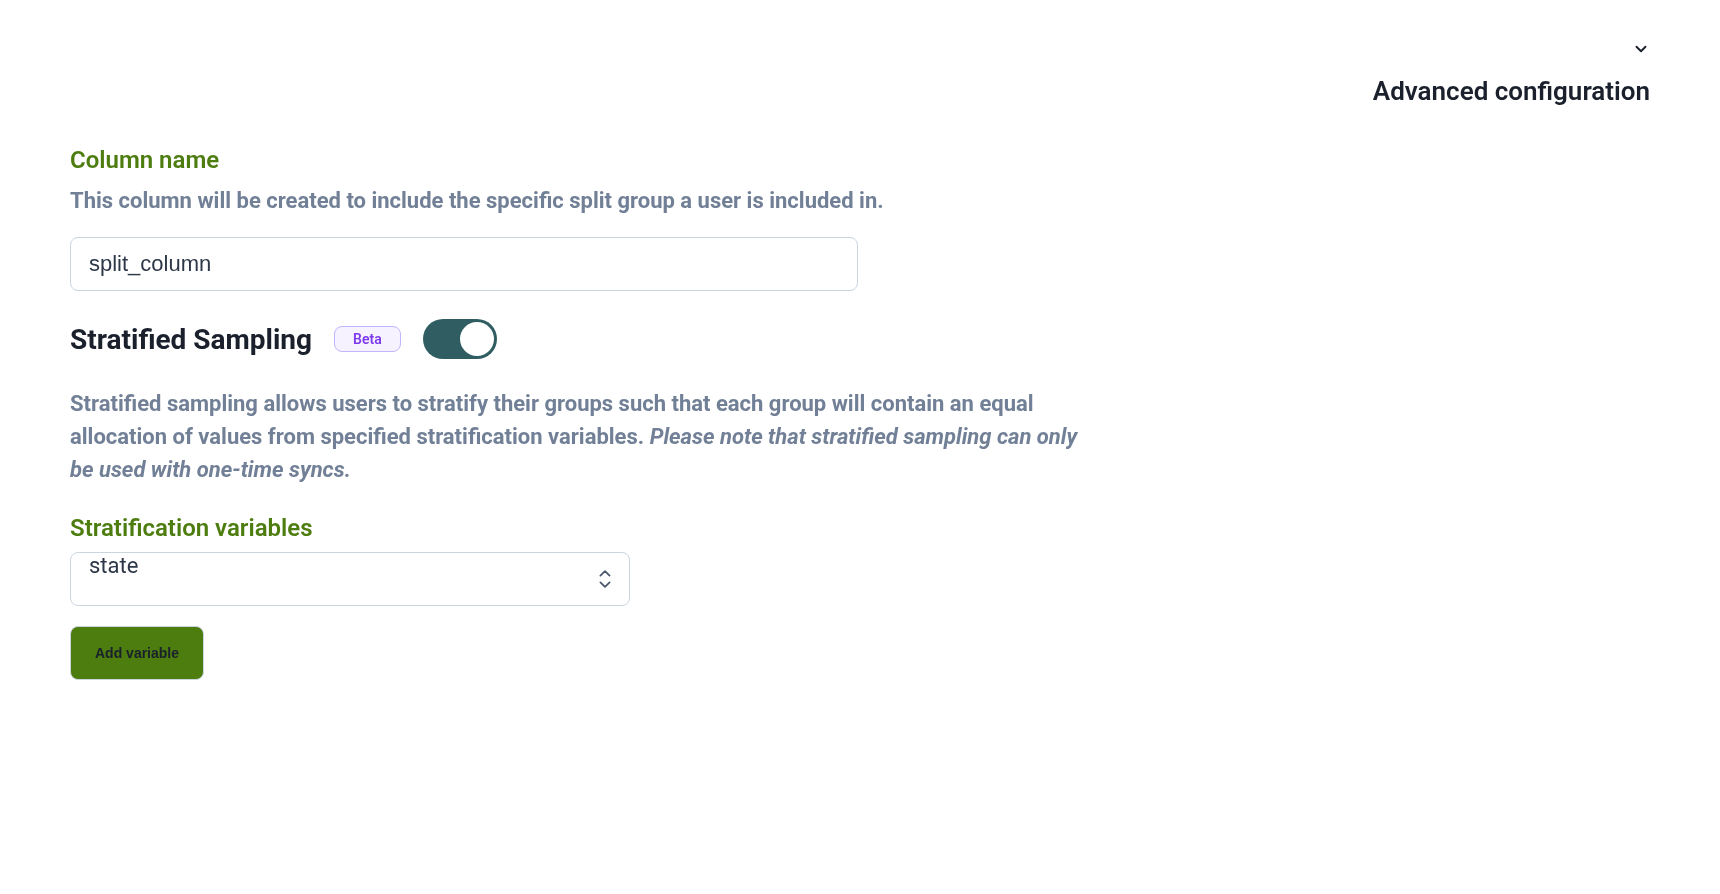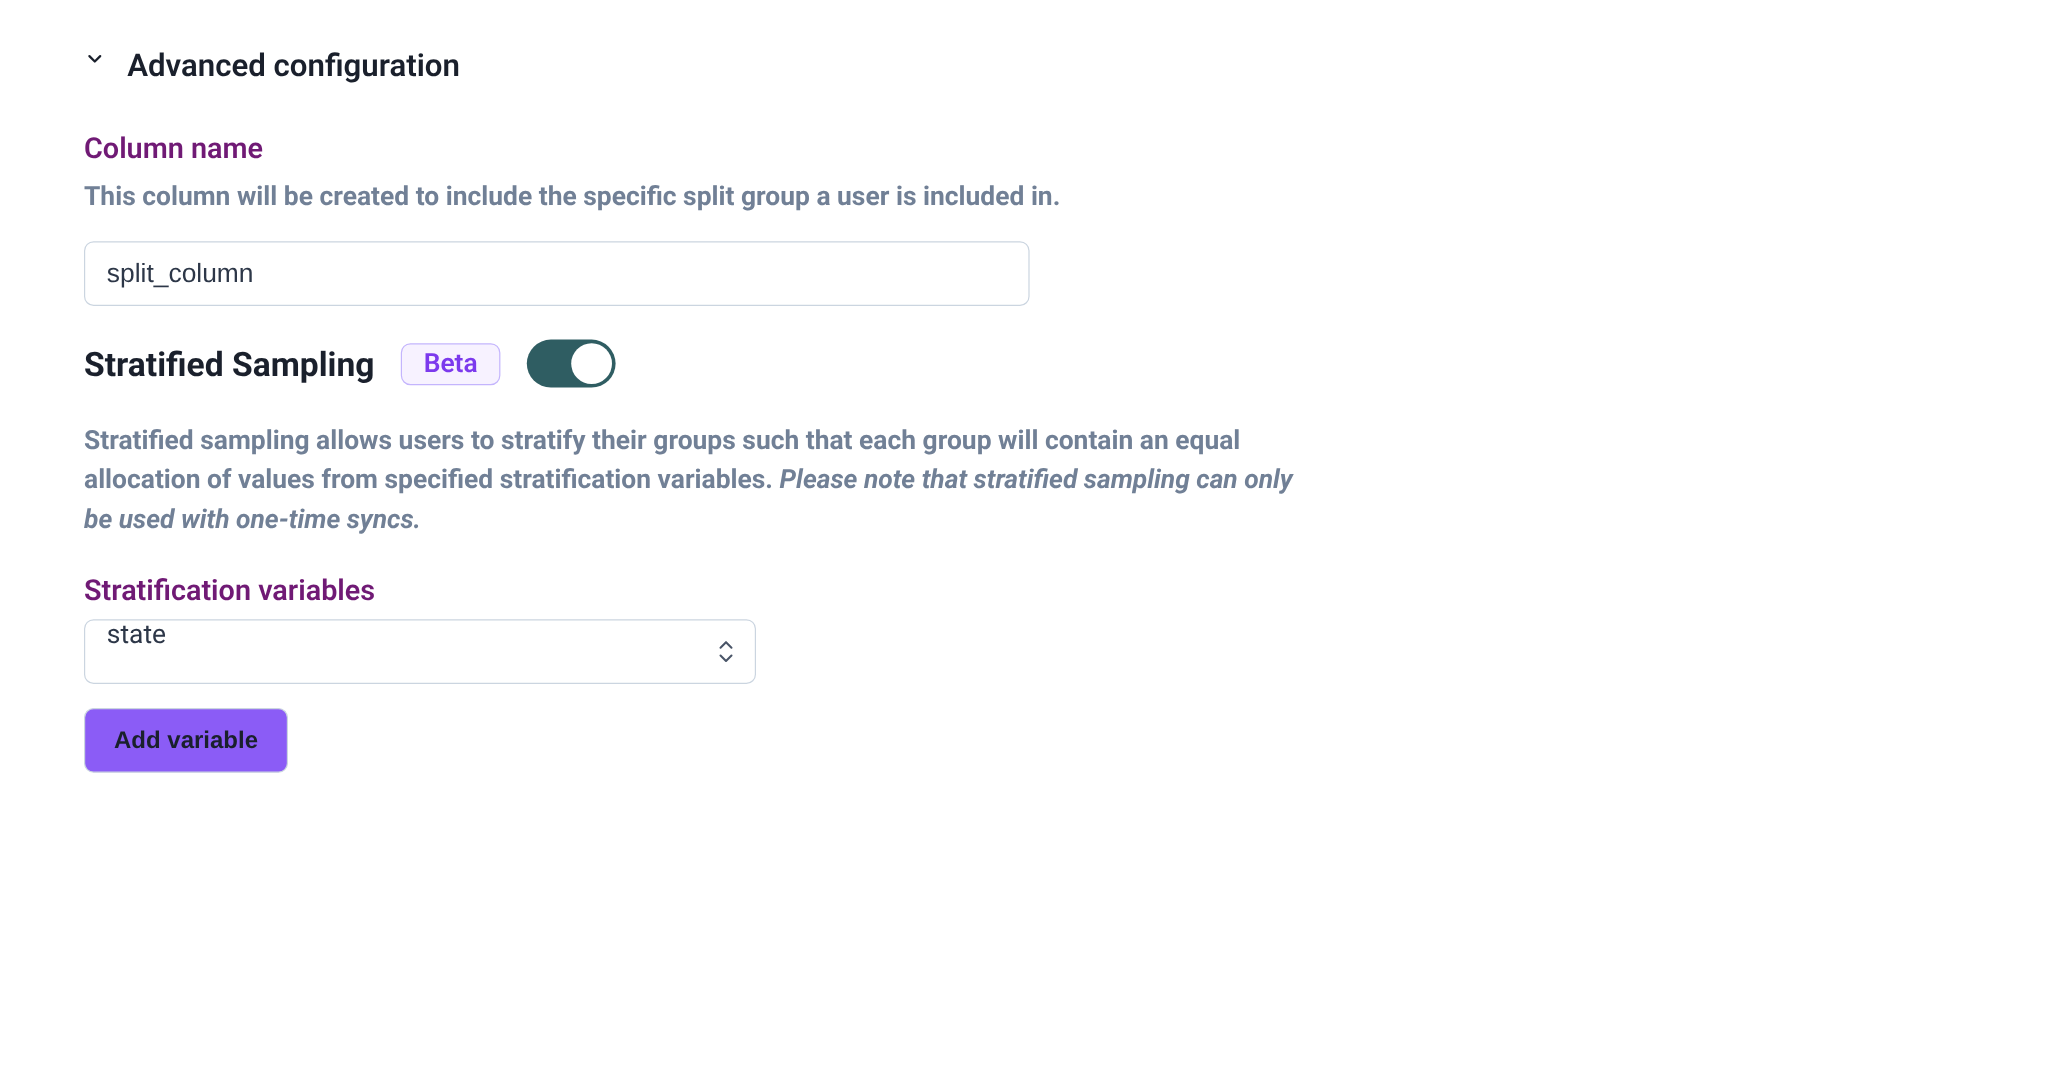--- a/index.html
+++ b/index.html
@@ -5,45 +5,46 @@
     * { box-sizing: border-box; margin: 0; padding: 0; }
     body {
       font-family: -apple-system, BlinkMacSystemFont, "Segoe UI", Roboto, Helvetica, Arial, sans-serif;
       background: #ffffff;
       color: #1a202c;
       padding: 40px 70px;
       width: 1720px;
     }
     .section-header {
       display: flex;
-      align-items: flex-start;
+      align-items: flex-end;
       gap: 18px;
       margin-bottom: 40px;
       cursor: pointer;
+      flex-direction: column;
     }
     .section-header .chev {
       width: 18px;
       height: 18px;
       display: flex;
       align-items: center;
       justify-content: center;
     }
     .section-header .title {
       font-size: 26px;
       font-weight: 600;
       color: #1a202c;
     }
     .field-block {
       margin-bottom: 28px;
       max-width: 1010px;
     }
     .field-label {
       font-size: 24px;
       font-weight: 600;
-      color: #701a75;
+      color: #4d7c0f;
       margin-bottom: 10px;
     }
     .field-help {
       font-size: 22px;
       color: #718096;
       line-height: 1.5;
       margin-bottom: 20px;
       font-weight: bold;
     }
     .field-help-italic {
@@ -70,21 +71,21 @@
     .heading-inline {
       font-size: 28px;
       font-weight: 700;
       color: #1a202c;
     }
     .badge {
       display: inline-flex;
       align-items: center;
       justify-content: center;
       padding: 4px 18px;
-      font-size: 22px;
+      font-size: 14px;
       font-weight: 600;
       color: #7c3aed;
       background: #f7f2ff;
       border: 1.5px solid #c4b5fd;
       border-radius: 8px;
     }
     .toggle {
       position: relative;
       width: 74px;
       height: 40px;
@@ -134,24 +135,24 @@
       justify-content: center;
       gap: 2px;
       pointer-events: none;
     }
     .btn {
       display: inline-flex;
       align-items: center;
       justify-content: center;
       height: 54px;
       padding: 0 24px;
-      font-size: 20px;
-      font-weight: 600;
-      color: #1a202c;
-      background: #8b5cf6;
+      font-size: 14px;
+      font-weight: 600;
+      color: #1a202c;
+      background: #4d7c0f;
       border: 1px solid #cbd5e0;
       border-radius: 8px;
       cursor: pointer;
     }
   </style>
 </head>
 <body>
 
 <div class="section-header">
   <span class="chev">

